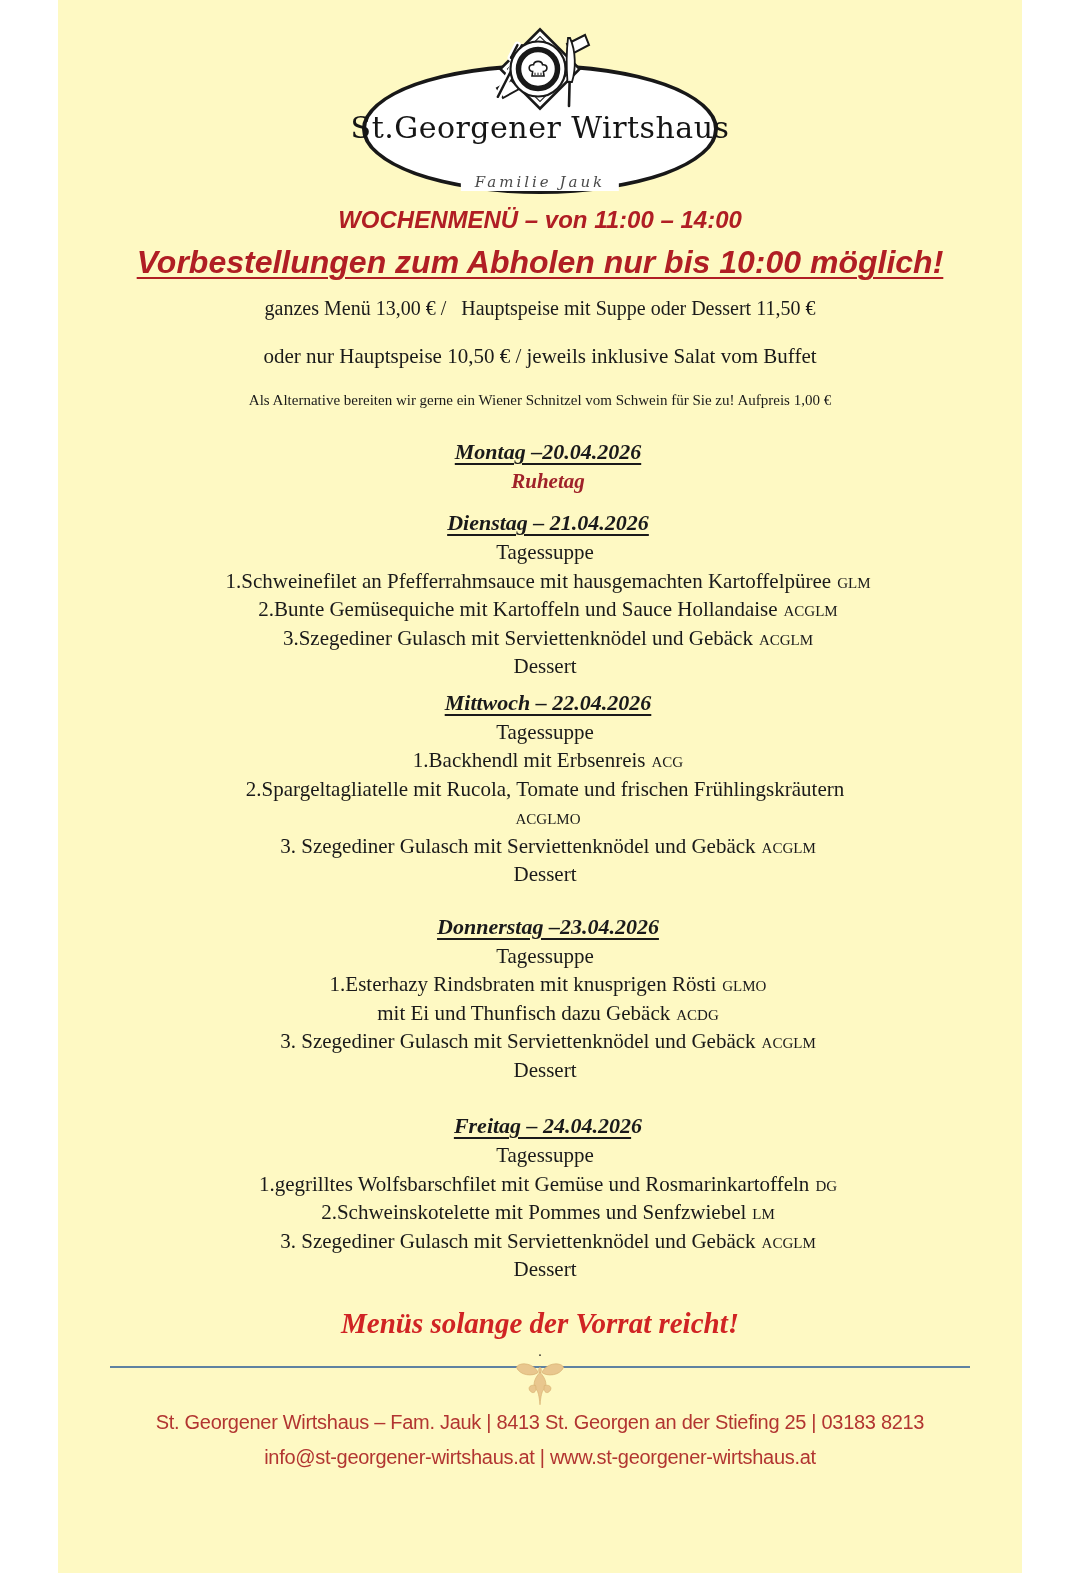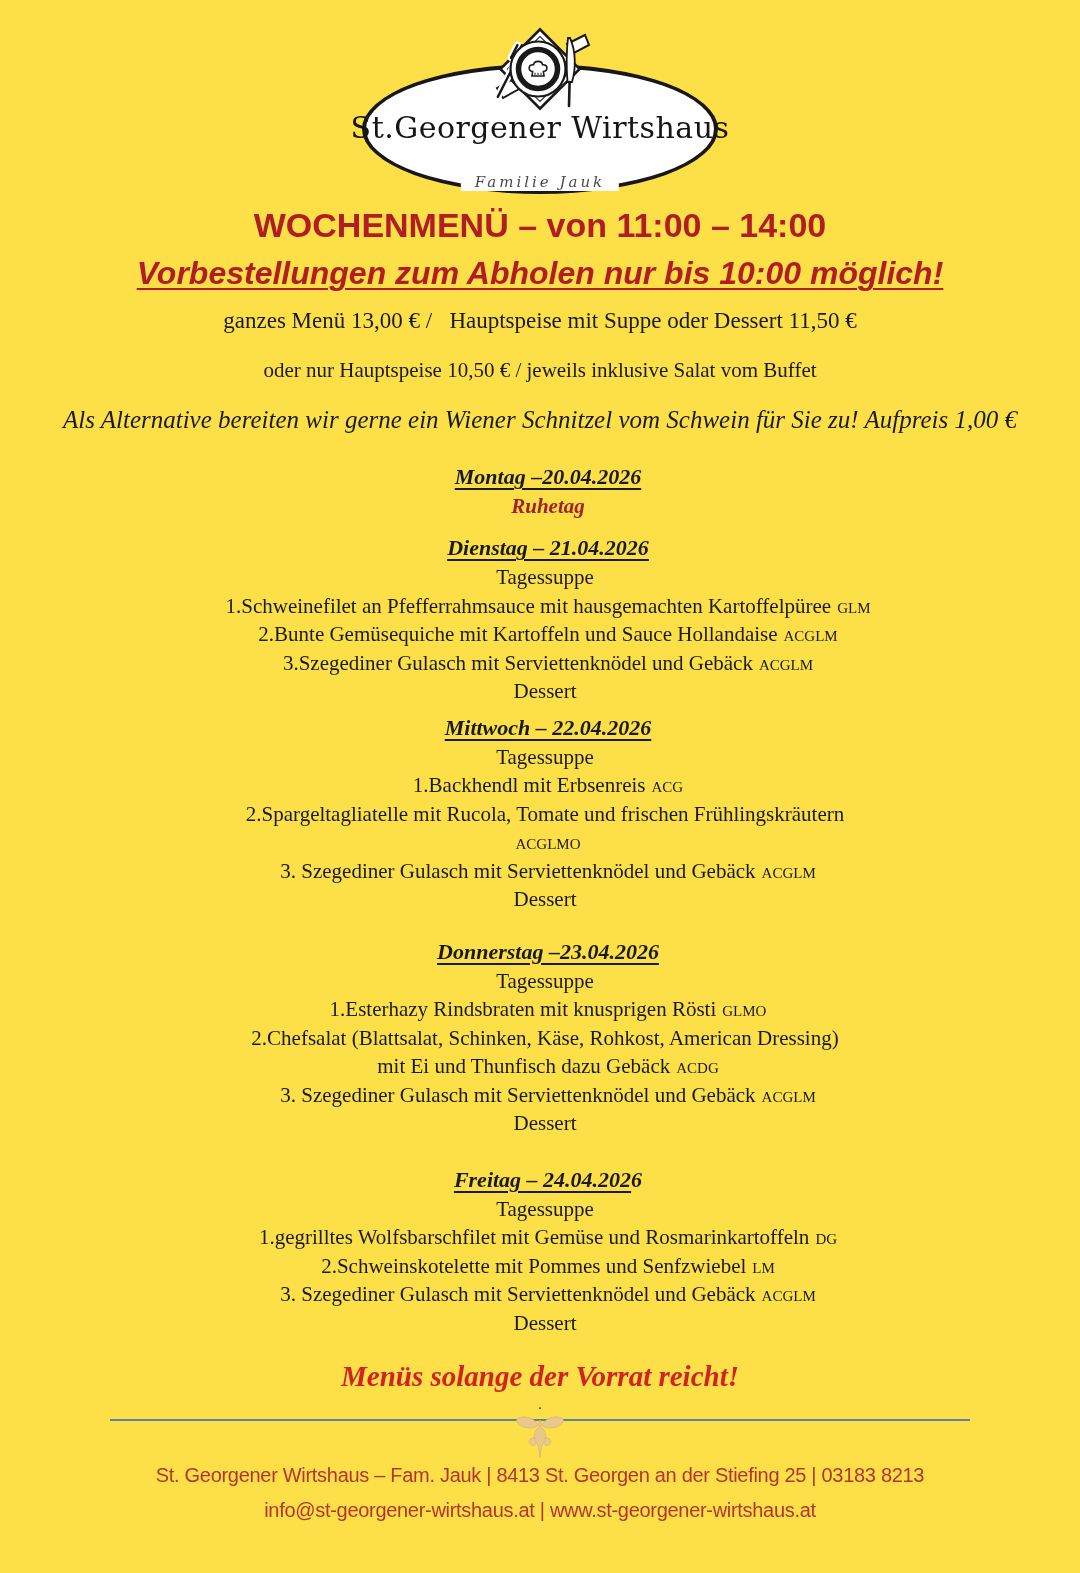--- a/index.html
+++ b/index.html
@@ -8,23 +8,23 @@
     --closing_red:#d02424;
     --footer_red:#b23531;
     --divider_blue:#5f82a1;
     --ornament_tan:#e9c78e;
     --ornament_edge:#d8b172;
     --ink:#1a1a1a;
   }
   html,body{margin:0;padding:0;background:#ffffff;}
   .page{
     position:relative;
-    width:1080px;height:1573px;
+    width:964px;height:1573px;
     margin:0 auto;
-    background:#fde047;
+    background:#fef9c3;
     text-align:center;
     overflow:hidden;
     font-family:"Liberation Serif", serif;
     color:var(--ink);
   }
   
   .logo-wrap{position:relative;height:196px;}
   .logo-ellipse{
     position:absolute;left:50%;top:64px;transform:translateX(-50%);
     width:348px;height:122px;border:4px solid #181818;border-radius:50%;
@@ -38,34 +38,34 @@
   .logo-script{
     position:absolute;left:50%;top:173px;transform:translateX(-50%);z-index:3;
     background:#fff;padding:0 14px;
     font-family:"DejaVu Serif", serif;font-style:italic;
     font-size:15px;letter-spacing:3px;color:#4a4a4a;
   }
   
   .title{
     margin:10px 0 0;
     font-family:"Liberation Sans", sans-serif;
-    font-weight:bold;
-    font-size:34px;color:var(--heading_red);
+    font-weight:bold;font-style:italic;
+    font-size:24px;color:var(--heading_red);
   }
   .subtitle{
     margin:10px 0 0;
     font-family:"Liberation Sans", sans-serif;
     font-weight:bold;font-style:italic;
     font-size:32px;color:var(--heading_red);
     text-decoration:underline;text-decoration-thickness:2px;text-underline-offset:4px;
   }
   
-  .price1{margin:16px 0 0;font-size:23px;}
+  .price1{margin:16px 0 0;font-size:20px;}
   .price2{margin:24px 0 12px;font-size:21px;}
-  .altnote{margin:23px 0 0;font-size:25px;font-style:italic;}
+  .altnote{margin:23px 0 0;font-size:15px;}
   
   #days-container{margin-top:0;}
   .day{margin:0;padding-left:16px;}
   .day:nth-child(1){margin-top:29px;}
   .day:nth-child(2){margin-top:15px;}
   .day:nth-child(3){margin-top:7px;}
   .day:nth-child(4){margin-top:23px;}
   .day:nth-child(5){margin-top:27px;}
   .day-h{
     margin:0 0 3px;
@@ -170,21 +170,20 @@
         <div class="mline"><span class="mtext">1.Backhendl mit Erbsenreis</span><span class="allergen">ACG</span></div>
         <div class="mline"><span class="mtext">2.Spargeltagliatelle mit Rucola, Tomate und frischen Frühlingskräutern</span><span class="allergen"></span></div>
         <div class="mline"><span class="mtext"></span><span class="allergen">ACGLMO</span></div>
         <div class="mline"><span class="mtext">3. Szegediner Gulasch mit Serviettenknödel und Gebäck</span><span class="allergen">ACGLM</span></div>
         <div class="mline"><span class="mtext">Dessert</span><span class="allergen"></span></div>
       </section>
       <section class="day">
         <h3 class="day-h"><span class="dh-u">Donnerstag –23.04.2026</span><span class="dh-t"></span></h3>
         <div class="mline"><span class="mtext">Tagessuppe</span><span class="allergen"></span></div>
         <div class="mline"><span class="mtext">1.Esterhazy Rindsbraten mit knusprigen Rösti</span><span class="allergen">GLMO</span></div>
-        <div class="mline"><span class="mtext">2.Chefsalat (Blattsalat, Schinken, Käse, Rohkost, American Dressing)</span><span class="allergen"></span></div>
         <div class="mline"><span class="mtext">mit Ei und Thunfisch dazu Gebäck</span><span class="allergen">ACDG</span></div>
         <div class="mline"><span class="mtext">3. Szegediner Gulasch mit Serviettenknödel und Gebäck</span><span class="allergen">ACGLM</span></div>
         <div class="mline"><span class="mtext">Dessert</span><span class="allergen"></span></div>
       </section>
       <section class="day">
         <h3 class="day-h"><span class="dh-u">Freitag – 24.04.202</span><span class="dh-t">6</span></h3>
         <div class="mline"><span class="mtext">Tagessuppe</span><span class="allergen"></span></div>
         <div class="mline"><span class="mtext">1.gegrilltes Wolfsbarschfilet mit Gemüse und Rosmarinkartoffeln</span><span class="allergen">DG</span></div>
         <div class="mline"><span class="mtext">2.Schweinskotelette mit Pommes und Senfzwiebel</span><span class="allergen">LM</span></div>
         <div class="mline"><span class="mtext">3. Szegediner Gulasch mit Serviettenknödel und Gebäck</span><span class="allergen">ACGLM</span></div>

